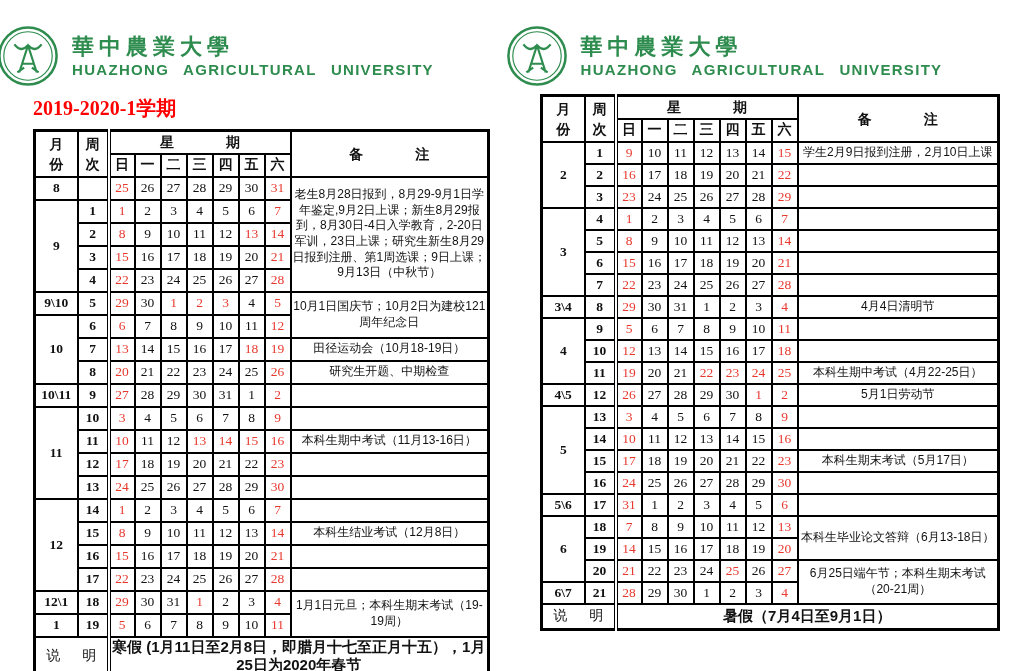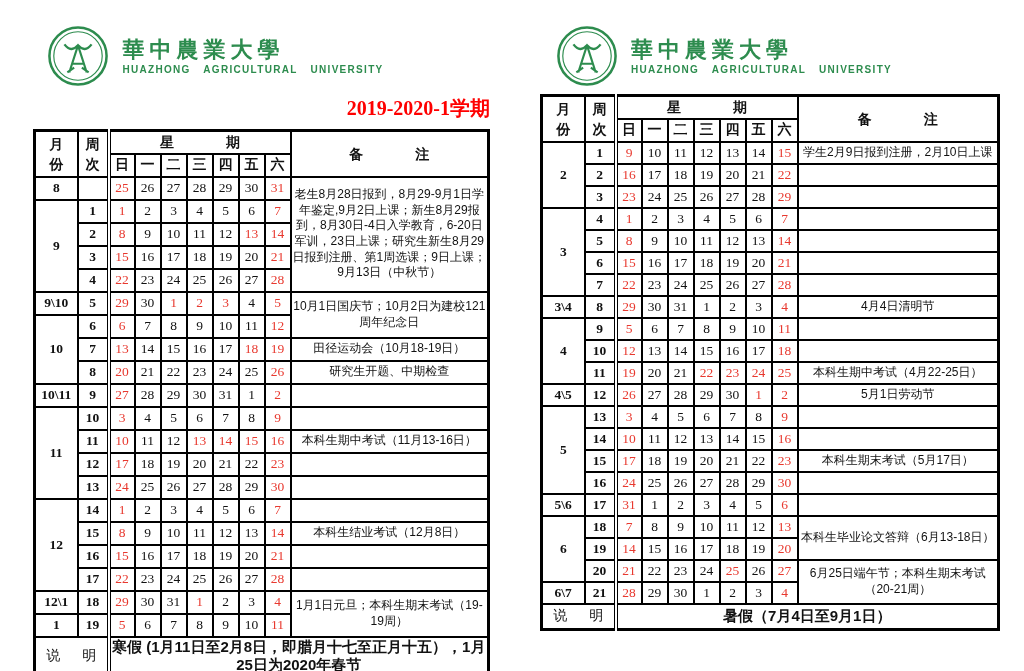--- a/index.html
+++ b/index.html
@@ -5,23 +5,23 @@
   :root{ --green:#2d8c4e; --red:#fe0000; --date-red:#e8392f; --ink:#111; }
   html,body{margin:0;padding:0;}
   body{width:1024px;height:671px;background:#fff;position:relative;overflow:hidden;
        font-family:"Liberation Sans","DejaVu Sans",sans-serif;color:var(--ink);}
   .panel{position:absolute;top:18px;}
   #panel-1{left:33px;width:457px;}
   #panel-2{left:540px;width:460px;}
   .logo-row{display:flex;align-items:center;justify-content:center;gap:13px;height:76px;position:relative;left:-46px;}
   .logo-cn{font-family:"DejaVu Serif","Liberation Serif",serif;font-size:22px;font-weight:bold;
            color:var(--green);letter-spacing:5px;line-height:1;white-space:nowrap;}
-  .logo-en{font-size:10px;font-weight:bold;color:var(--green);letter-spacing:1.3px;word-spacing:9px;
+  .logo-en{font-size:15px;font-weight:bold;color:var(--green);letter-spacing:1.3px;word-spacing:9px;
            margin-top:4px;text-align:center;white-space:nowrap;}
-  .sem-title{text-align:right;color:var(--red);font-family:"Liberation Serif","DejaVu Serif",serif;
+  .sem-title{text-align:left;color:var(--red);font-family:"Liberation Serif","DejaVu Serif",serif;
              font-weight:bold;font-size:20px;margin:1px 0 7px;}
   table.cal{border-collapse:collapse;table-layout:fixed;width:100%;border:3px solid #000;}
   .cal td,.cal th{border:2px solid #000;padding:0;text-align:center;vertical-align:middle;overflow:hidden;}
   .cal-l tbody tr{height:23px;}
   .cal-r tbody tr{height:22px;}
   .cal thead tr{height:23px;}
   .hdr{font-weight:bold;font-size:14px;}
   .hdr div{line-height:20px;}
   .spread{display:flex;justify-content:center;gap:52px;font-weight:bold;font-size:14px;}
   .date{font-family:"Liberation Serif","DejaVu Serif",serif;font-size:13.5px;}
@@ -102,21 +102,21 @@
         <tr>
           <td class="mw" rowspan="1">8</td>
           <td class="mw"></td>
           <td class="date red dbl">25</td>
           <td class="date">26</td>
           <td class="date">27</td>
           <td class="date">28</td>
           <td class="date">29</td>
           <td class="date">30</td>
           <td class="date red">31</td>
-          <td class="note" rowspan="5">老生8月28日报到，8月29-9月1日学年鉴定,9月2日上课；新生8月29报到，8月30日-4日入学教育，6-20日军训，23日上课；研究生新生8月29日报到注册、第1周选课；9日上课；9月13日（中秋节）</td>
+          <td class="note" rowspan="5">老生8月28日报到，8月29-9月1日学年鉴定,9月2日上课；新生8月29报到，8月30日-4日入学教育，2-20日军训，23日上课；研究生新生8月29日报到注册、第1周选课；9日上课；9月13日（中秋节）</td>
         </tr>
         <tr>
           <td class="mw" rowspan="4">9</td>
           <td class="mw">1</td>
           <td class="date red dbl">1</td>
           <td class="date">2</td>
           <td class="date">3</td>
           <td class="date">4</td>
           <td class="date">5</td>
           <td class="date">6</td>

